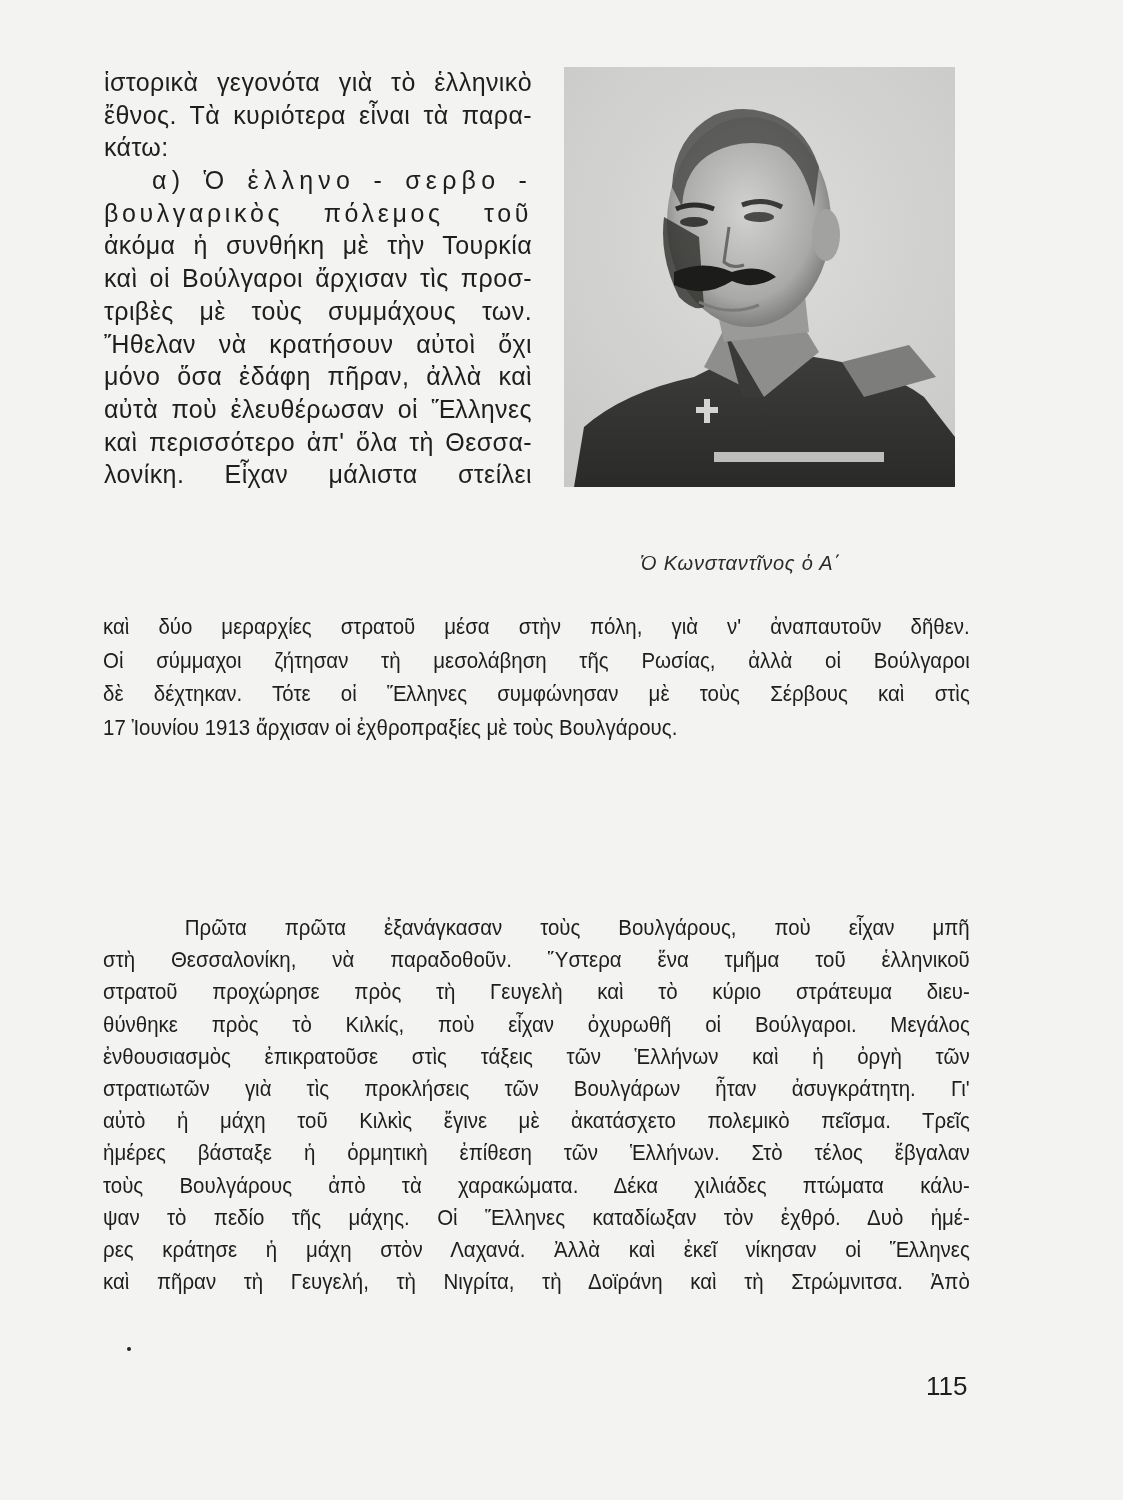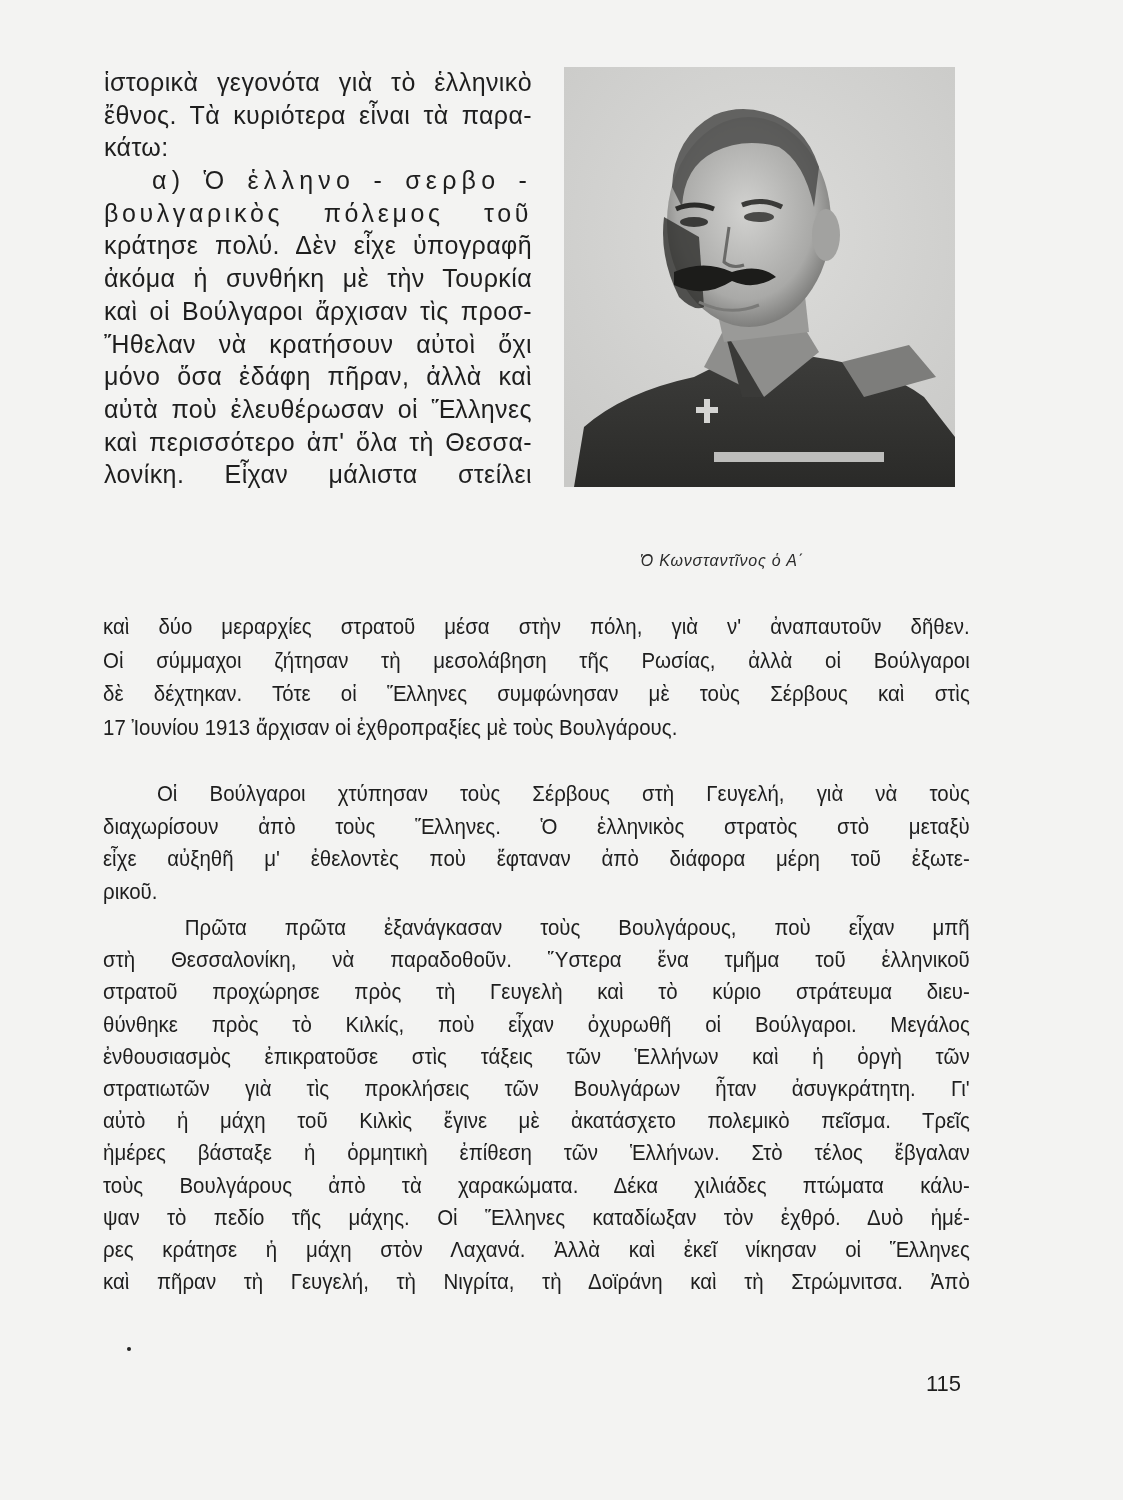--- a/index.html
+++ b/index.html
@@ -58,21 +58,21 @@
       height: 420px;
       background: #d9d9d7;
       overflow: hidden;
     }
     .photo svg { display: block; }
     .caption {
       position: absolute;
       left: 640px;
       top: 552px;
       font-style: italic;
-      font-size: 16px;
+      font-size: 20px;
       letter-spacing: 0.8px;
       color: #2a2a2a;
       white-space: nowrap;
     }
     
     .col-wide {
       position: absolute;
       left: 103px;
       width: 867px;
     }
@@ -94,21 +94,21 @@
     .block1 { top: 610px; }
     .block1 .line { line-height: 33.5px; height: 33.5px; }
     .block2 { top: 778px; }
     .block2 .line { line-height: 32.5px; height: 32.5px; }
     .block3 { top: 912px; }
     .block3 .line { line-height: 32.2px; height: 32.2px; }
     .page-number {
       position: absolute;
       left: 926px;
       top: 1371px;
-      font-size: 22px;
+      font-size: 26px;
       color: #1e1e1e;
     }
     .speck {
       position: absolute;
       left: 127px;
       top: 1347px;
       width: 4px;
       height: 4px;
       border-radius: 50%;
       background: #222;
@@ -118,23 +118,23 @@
 <body>
 
 <div class="page">
 
   <div class="col-narrow">
     <div class="line">ἱστορικὰ γεγονότα γιὰ τὸ ἑλληνικὸ</div>
     <div class="line">ἔθνος. Τὰ κυριότερα εἶναι τὰ παρα-</div>
     <div class="line last-short">κάτω:</div>
     <div class="line indent spaced">α) Ὁ ἑλληνο - σερβο -</div>
     <div class="line spaced2">βουλγαρικὸς πόλεμος τοῦ</div>
-    <div class="line">κράτησε πολύ. Δὲν εἶχε ὑπογραφῆ</div>
     <div class="line">ἀκόμα ἡ συνθήκη μὲ τὴν Τουρκία</div>
     <div class="line">καὶ οἱ Βούλγαροι ἄρχισαν τὶς προσ-</div>
+    <div class="line">τριβὲς μὲ τοὺς συμμάχους των.</div>
     <div class="line">Ἤθελαν νὰ κρατήσουν αὐτοὶ ὄχι</div>
     <div class="line">μόνο ὅσα ἐδάφη πῆραν, ἀλλὰ καὶ</div>
     <div class="line">αὐτὰ ποὺ ἐλευθέρωσαν οἱ Ἕλληνες</div>
     <div class="line">καὶ περισσότερο ἀπ' ὅλα τὴ Θεσσα-</div>
     <div class="line">λονίκη. Εἶχαν μάλιστα στείλει</div>
   </div>
 
   <div class="photo">
     <svg width="391" height="420" viewBox="0 0 391 420">
       <defs>
@@ -191,26 +191,20 @@
 
   <div class="caption">Ὁ Κωνσταντῖνος ὁ Α΄</div>
 
   <div class="col-wide block1">
     <div class="line">καὶ δύο μεραρχίες στρατοῦ μέσα στὴν πόλη, γιὰ ν' ἀναπαυτοῦν δῆθεν.</div>
     <div class="line">Οἱ σύμμαχοι ζήτησαν τὴ μεσολάβηση τῆς Ρωσίας, ἀλλὰ οἱ Βούλγαροι</div>
     <div class="line">δὲ δέχτηκαν. Τότε οἱ Ἕλληνες συμφώνησαν μὲ τοὺς Σέρβους καὶ στὶς</div>
     <div class="line last-short">17 Ἰουνίου 1913 ἄρχισαν οἱ ἐχθροπραξίες μὲ τοὺς Βουλγάρους.</div>
   </div>
 
-  <div class="col-wide block2">
-    <div class="line indent1">Οἱ Βούλγαροι χτύπησαν τοὺς Σέρβους στὴ Γευγελή, γιὰ νὰ τοὺς</div>
-    <div class="line">διαχωρίσουν ἀπὸ τοὺς Ἕλληνες. Ὁ ἑλληνικὸς στρατὸς στὸ μεταξὺ</div>
-    <div class="line">εἶχε αὐξηθῆ μ' ἐθελοντὲς ποὺ ἔφταναν ἀπὸ διάφορα μέρη τοῦ ἐξωτε-</div>
-    <div class="line last-short">ρικοῦ.</div>
-  </div>
 
   <div class="col-wide block3">
     <div class="line indent2">Πρῶτα πρῶτα ἐξανάγκασαν τοὺς Βουλγάρους, ποὺ εἶχαν μπῆ</div>
     <div class="line">στὴ Θεσσαλονίκη, νὰ παραδοθοῦν. Ὕστερα ἕνα τμῆμα τοῦ ἑλληνικοῦ</div>
     <div class="line">στρατοῦ προχώρησε πρὸς τὴ Γευγελὴ καὶ τὸ κύριο στράτευμα διευ-</div>
     <div class="line">θύνθηκε πρὸς τὸ Κιλκίς, ποὺ εἶχαν ὀχυρωθῆ οἱ Βούλγαροι. Μεγάλος</div>
     <div class="line">ἐνθουσιασμὸς ἐπικρατοῦσε στὶς τάξεις τῶν Ἑλλήνων καὶ ἡ ὀργὴ τῶν</div>
     <div class="line">στρατιωτῶν γιὰ τὶς προκλήσεις τῶν Βουλγάρων ἦταν ἀσυγκράτητη. Γι'</div>
     <div class="line">αὐτὸ ἡ μάχη τοῦ Κιλκὶς ἔγινε μὲ ἀκατάσχετο πολεμικὸ πεῖσμα. Τρεῖς</div>
     <div class="line">ἡμέρες βάσταξε ἡ ὁρμητικὴ ἐπίθεση τῶν Ἑλλήνων. Στὸ τέλος ἔβγαλαν</div>

